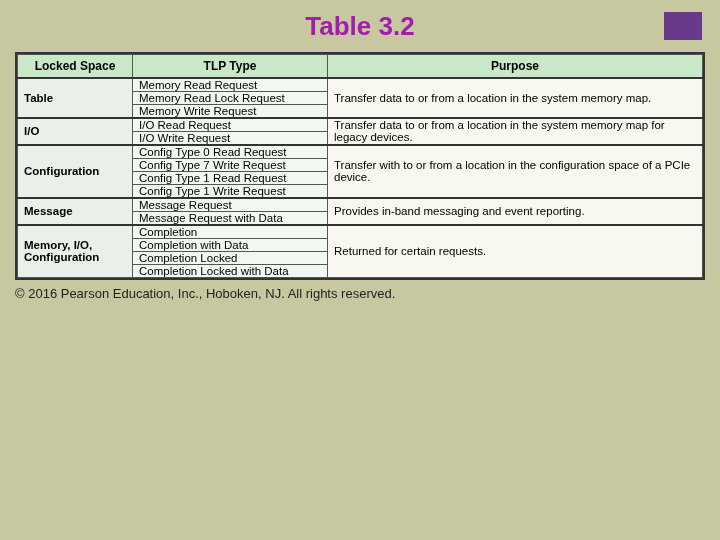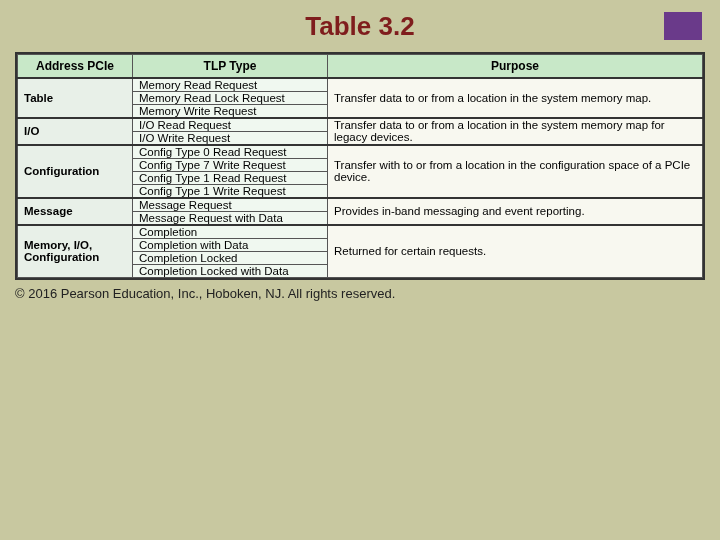--- a/index.html
+++ b/index.html
@@ -19,21 +19,21 @@
       flex-direction: column;
       align-items: center;
     }
     .title-section {
       text-align: center;
       margin-bottom: 8px;
       width: 100%;
     }
     .main-title {
       font-size: 26px;
-      color: #7f1d1d;
+      color: #a21caf;
       font-weight: bold;
       line-height: 1.3;
     }
     .purple-box {
       position: absolute;
       top: 12px;
       right: 18px;
       width: 38px;
       height: 28px;
       background-color: #6a3a8a;
@@ -92,21 +92,21 @@
   <div class="title-section">
     <div class="main-title">
       <span>Table 3.2</span><br>
     </div>
   </div>
 
   <div class="table-wrapper">
     <table>
       <thead>
         <tr>
-          <th>Address PCIe</th>
+          <th>Locked Space</th>
           <th>TLP Type</th>
           <th>Purpose</th>
         </tr>
       </thead>
       <tbody>
 
         <tr class="row-group">
           <td class="col-address" rowspan="3">Table</td>
           <td class="col-tlp">Memory Read Request</td>
           <td class="col-purpose" rowspan="3">Transfer data to or from a location in the system memory map.</td>

